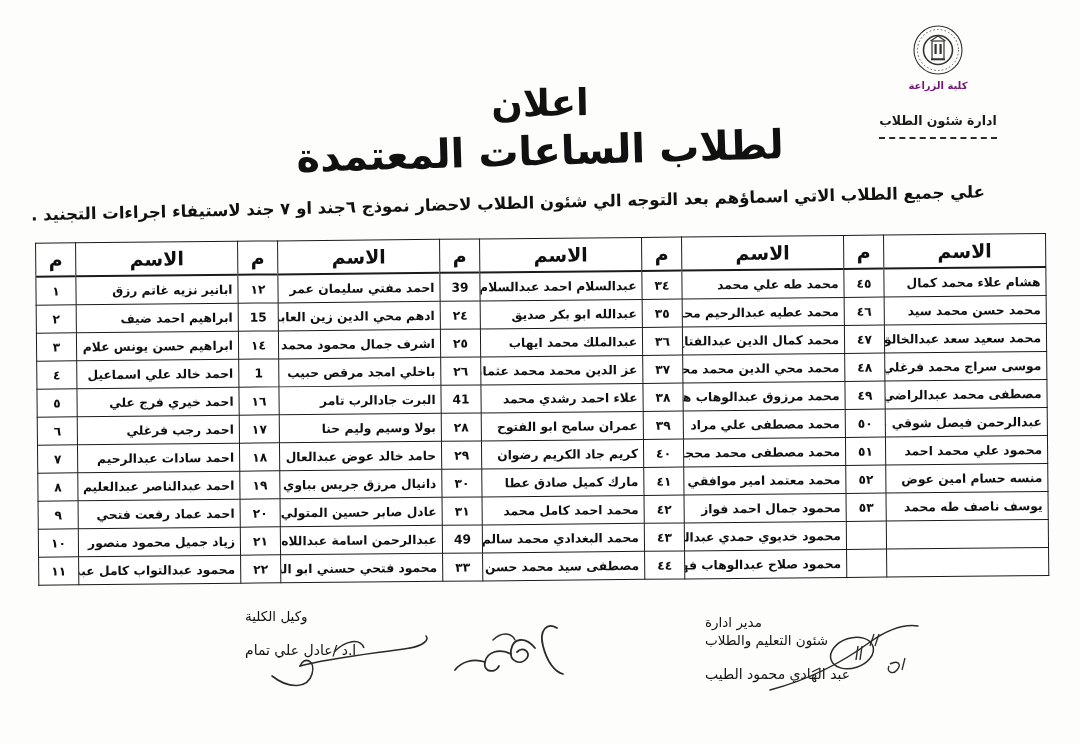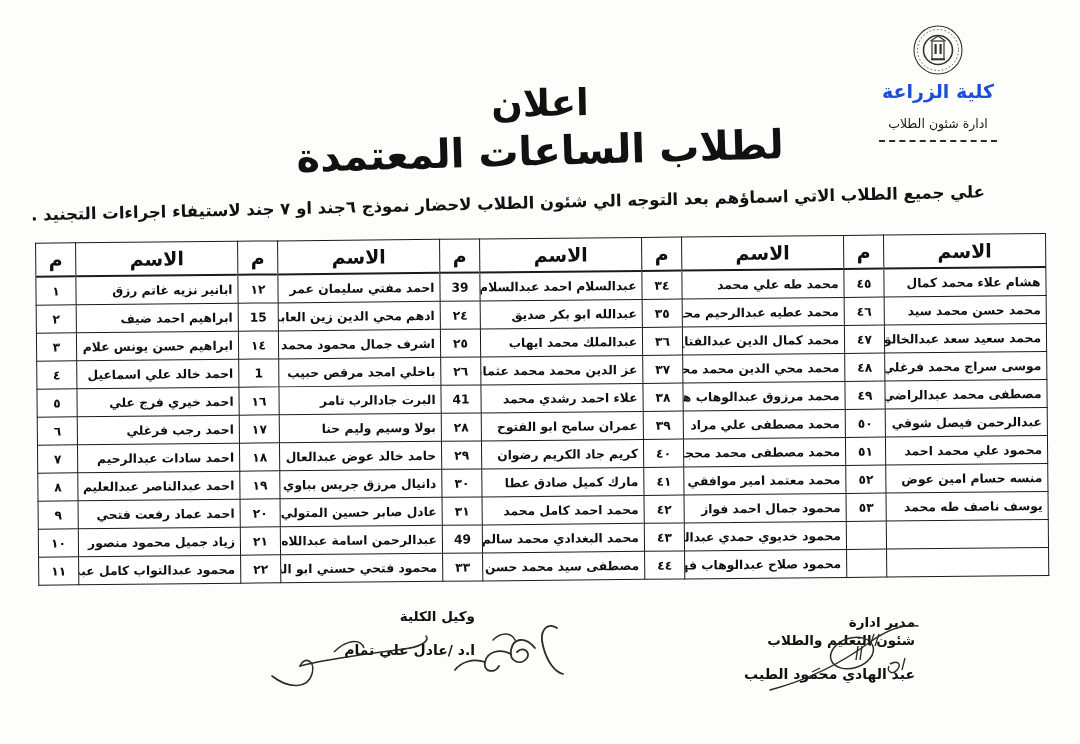--- a/index.html
+++ b/index.html
@@ -33,29 +33,29 @@
   }
   .seal {
     width: 52px;
     height: 52px;
     margin: 0 auto 4px auto;
     position: relative;
   }
   .seal svg { display: block; }
 
   .faculty-name {
-    font-size: 19px;
+    font-size: 10px;
     font-weight: bold;
     letter-spacing: 0.5px;
-    color: #1d4ed8;
-    margin-bottom: 14px;
+    color: #701a75;
+    margin-bottom: 22px;
   }
   .dept-name {
     font-size: 12.5px;
-    font-weight: normal;
+    font-weight: bold;
     color: #1a1a1a;
   }
   .dash-rule {
     margin: 9px auto 0 auto;
     width: 118px;
     height: 0;
     border-top: 2.5px dashed #2b2b2b;
   }
 
   
@@ -140,23 +140,23 @@
   
   col.g-name { width: 162px; }
   col.g-num  { width: 40px;  }
 
   td.empty { color: transparent; }
 
   
   .sign-block {
     position: absolute;
     font-size: 13.5px;
-    font-weight: bold;
+    font-weight: normal;
     line-height: 1.35;
-    text-align: right;
+    text-align: left;
   }
   .sign-right { top: 613px; right: 165px; width: 210px; }
   .sign-left  { top: 607px; right: 605px; width: 230px; }
 
   .sign-name { margin-top: 16px; font-size: 14px; }
 
   .scribble {
     position: absolute;
     pointer-events: none;
   }

